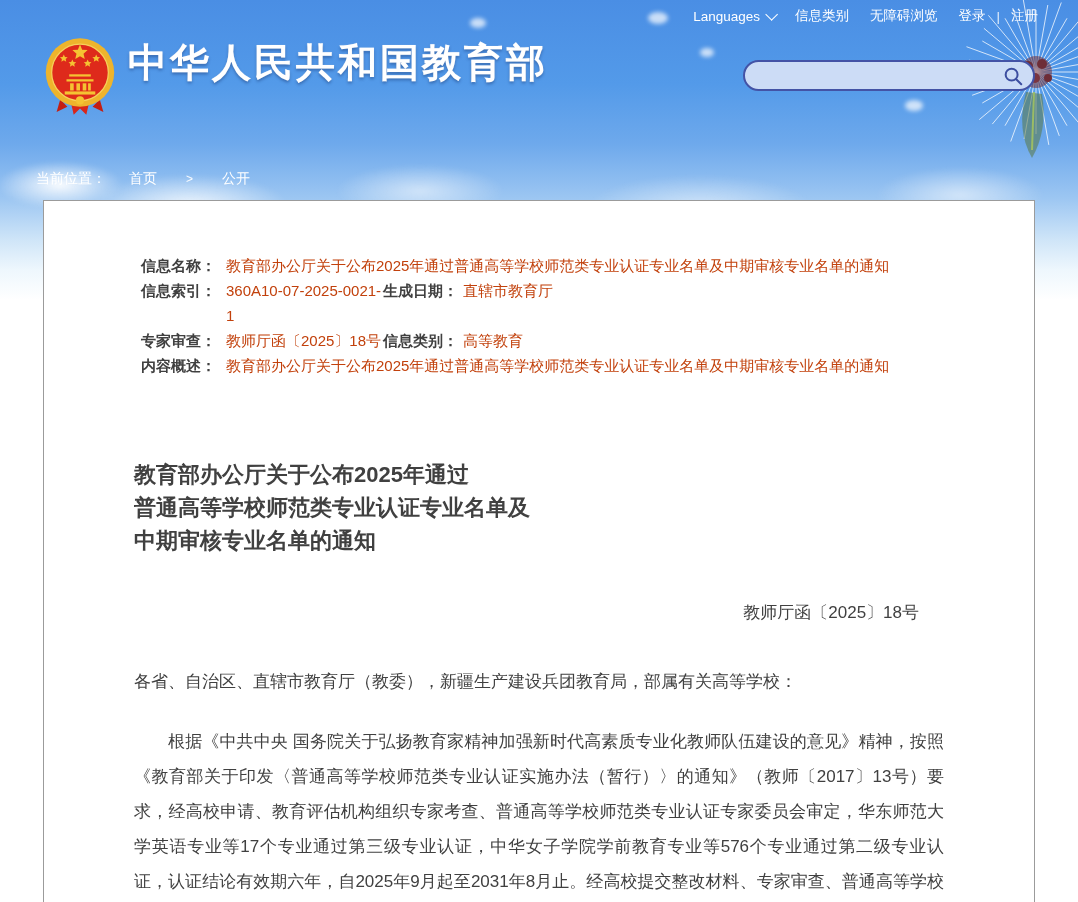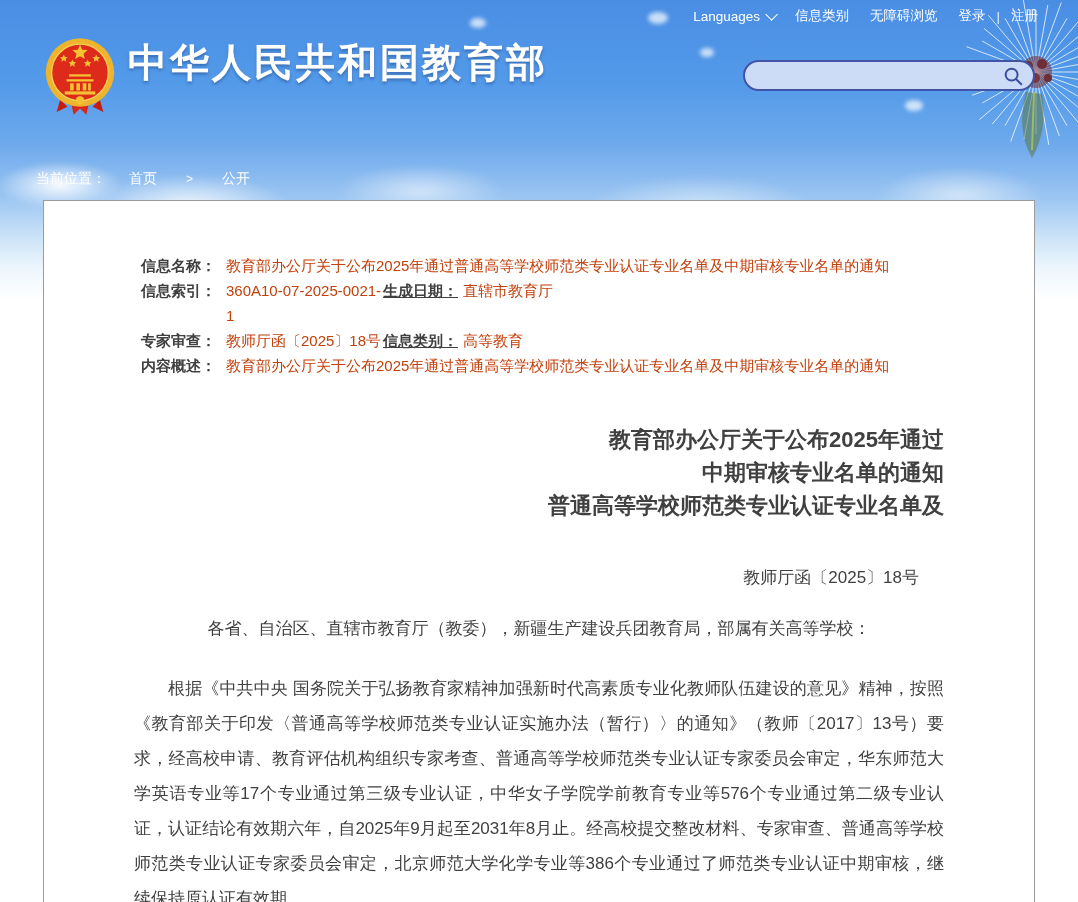--- a/index.html
+++ b/index.html
@@ -49,26 +49,26 @@
   .breadcrumb .sep { font-size:12px; opacity:.95; padding:0 6px; }
 
   
   .panel { position:relative; margin:-100px 43px 0 43px; min-height:760px;
     background:#fff; border:1px solid #9b9b9b; padding:52px 90px 60px 90px; color:#404040; }
 
   .info { margin-left:7px; font-size:15px; }
   .info-row { display:flex; line-height:25px; }
   .info-label { font-weight:bold; flex:0 0 85px; white-space:nowrap; }
   .info-val { color:#c2410c; }
-  .w1 { flex:0 0 157px; } .w2 { flex:0 0 80px; font-weight:bold; white-space:nowrap;text-decoration:underline; }
+  .w1 { flex:0 0 157px; } .w2 { flex:0 0 80px; font-weight:bold; white-space:nowrap; }
   .w3 { flex:0 0 165px; } .w4 { flex:0 0 85px; font-weight:bold; white-space:nowrap; }
 
-  .doc-title { margin-top:45px; text-align:right; font-size:22px; font-weight:bold; line-height:33px; color:#404040; }
+  .doc-title { margin-top:80px; text-align:left; font-size:22px; font-weight:bold; line-height:33px; color:#404040; }
   .doc-number { margin-top:44px; text-align:right; padding-right:25px; font-size:17px; }
-  .salutation { margin-top:28px; font-size:17px; line-height:24px;text-align:center; }
+  .salutation { margin-top:46px; font-size:17px; line-height:24px; }
   .paragraph { margin-top:30px; font-size:17px; line-height:35px; text-align:justify; text-indent:2em; }
 </style>
 </head>
 <body>
 
 <div class="sky">
   <div class="clouds"></div>
   <div class="fluff" style="left:470px;top:18px;width:16px;height:10px;"></div>
   <div class="fluff" style="left:648px;top:12px;width:20px;height:12px;"></div>
   <div class="fluff" style="left:700px;top:48px;width:14px;height:9px;"></div>
@@ -206,22 +206,22 @@
       <span class="info-val">高等教育</span>
     </div>
     <div class="info-row">
       <span class="info-label">内容概述：</span>
       <span class="info-val">教育部办公厅关于公布2025年通过普通高等学校师范类专业认证专业名单及中期审核专业名单的通知</span>
     </div>
   </div>
 
   <div class="doc-title">
     <div>教育部办公厅关于公布2025年通过</div>
+    <div>普通高等学校师范类专业认证专业名单及</div>
     <div>中期审核专业名单的通知</div>
-    <div>普通高等学校师范类专业认证专业名单及</div>
   </div>
 
   <div class="doc-number">教师厅函〔2025〕18号</div>
 
   <div class="salutation">各省、自治区、直辖市教育厅（教委），新疆生产建设兵团教育局，部属有关高等学校：</div>
 
   <div class="paragraph">根据《中共中央 国务院关于弘扬教育家精神加强新时代高素质专业化教师队伍建设的意见》精神，按照《教育部关于印发〈普通高等学校师范类专业认证实施办法（暂行）〉的通知》（教师〔2017〕13号）要求，经高校申请、教育评估机构组织专家考查、普通高等学校师范类专业认证专家委员会审定，华东师范大学英语专业等17个专业通过第三级专业认证，中华女子学院学前教育专业等576个专业通过第二级专业认证，认证结论有效期六年，自2025年9月起至2031年8月止。经高校提交整改材料、专家审查、普通高等学校师范类专业认证专家委员会审定，北京师范大学化学专业等386个专业通过了师范类专业认证中期审核，继续保持原认证有效期。</div>
 </div>
 
 </body></html>

